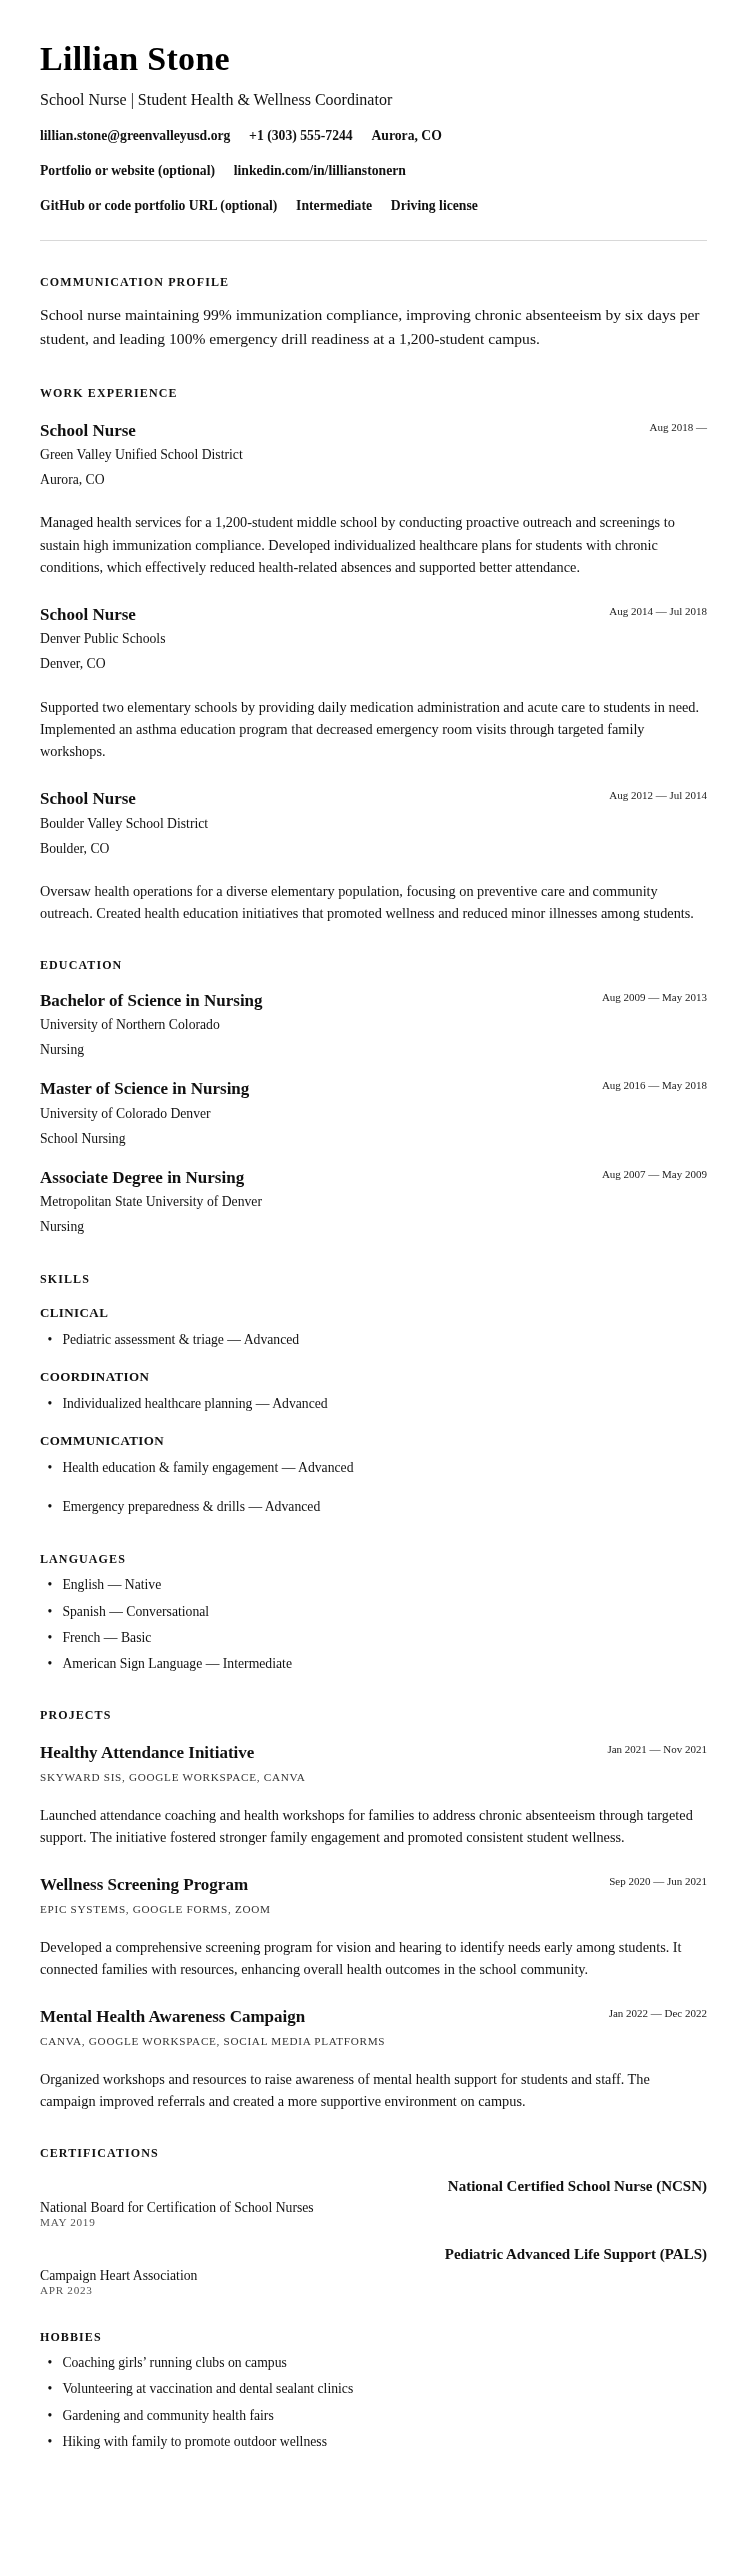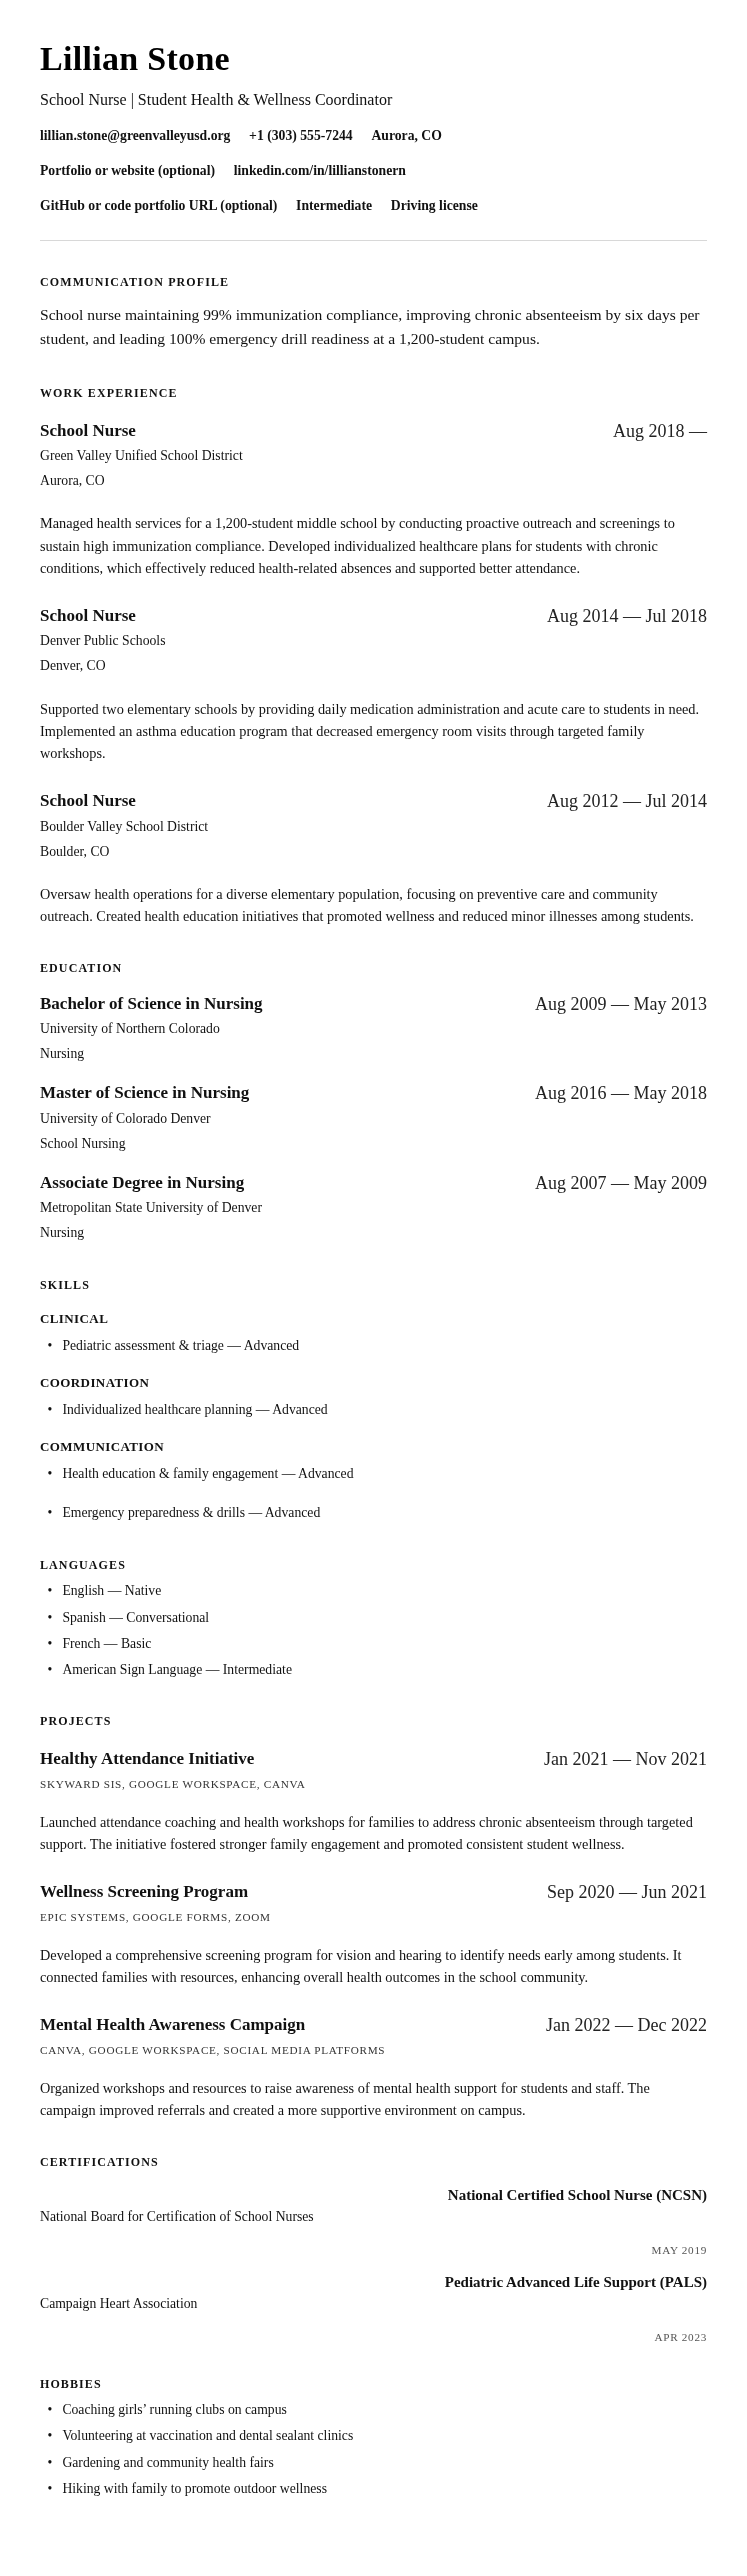--- a/index.html
+++ b/index.html
@@ -22,21 +22,21 @@
   
   .section { margin-top: 34px; }
   .section-heading { font-size: 12px; font-weight: 700; letter-spacing: 1.1px; color: #111; }
 
   .profile-text { font-size: 15.6px; line-height: 1.55; margin-top: 13.7px; max-width: 667px; }
 
   .entry { margin-top: 20px; }
   .entry + .entry { margin-top: 27px; }
   .entry-header { display: flex; justify-content: space-between; align-items: flex-start; gap: 0; }
   .entry-title { font-size: 17px; font-weight: 700; }
-  .entry-date { font-size: 18px; white-space: nowrap; color: #222; }
+  .entry-date { font-size: 11px; white-space: nowrap; color: #222; }
   .entry-sub { font-size: 13.7px; line-height: 1.5; margin-top: 4.4px; }
   .entry-desc { font-size: 14.3px; line-height: 1.55; margin-top: 21px; max-width: 667px; }
 
   .edu-entry { margin-top: 17.4px; }
   .edu-entry + .edu-entry { margin-top: 18.7px; }
 
   
   .skill-group { margin-top: 18.7px; }
   .skill-group-name { font-size: 13px; font-weight: 700; letter-spacing: 0.4px; }
 
@@ -53,21 +53,21 @@
   
   .project-tools {
     font-size: 11.2px; letter-spacing: 0.7px; margin-top: 7.5px; color: #333;
     text-transform: uppercase;
   }
 
   
   .cert-entry { margin-top: 17.4px; }
   .cert-title { font-size: 15px; font-weight: 700; text-align: right; }
   .cert-issuer { font-size: 13.7px; margin-top: 5px; }
-  .cert-date { font-size: 11.2px; letter-spacing: 0.7px; margin-top: 19px; color: #555; text-transform: uppercase; text-align: right; }
+  .cert-date { font-size: 11.2px; letter-spacing: 0.7px; margin-top: 0; color: #555; text-transform: uppercase; }
 </style>
 </head>
 <body>
 
 <div class="page">
 
   <header>
     <h1 class="name">Lillian Stone</h1>
     <div class="job-title">School Nurse | Student Health &amp; Wellness Coordinator</div>
 

